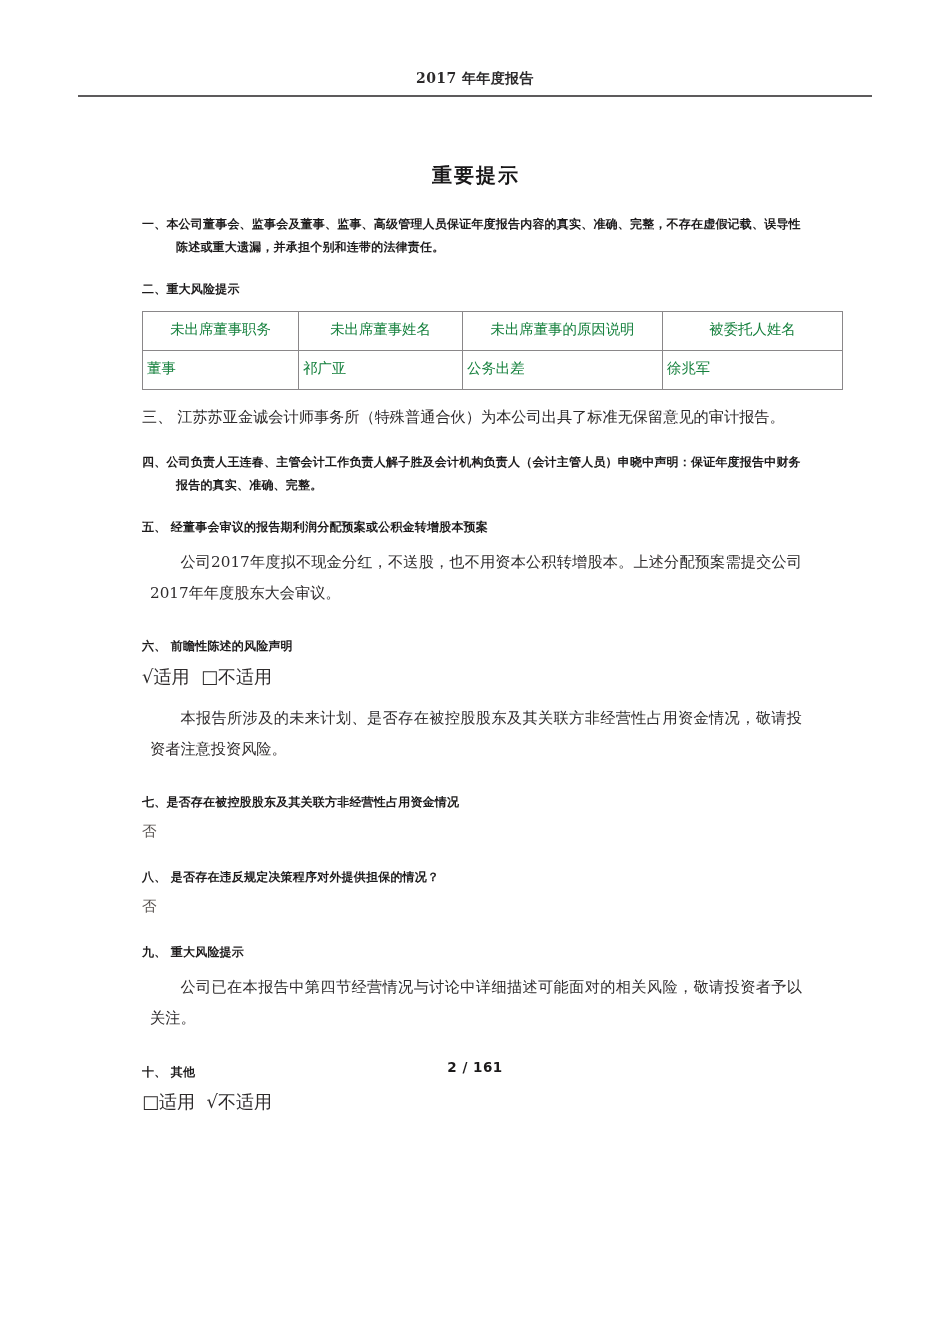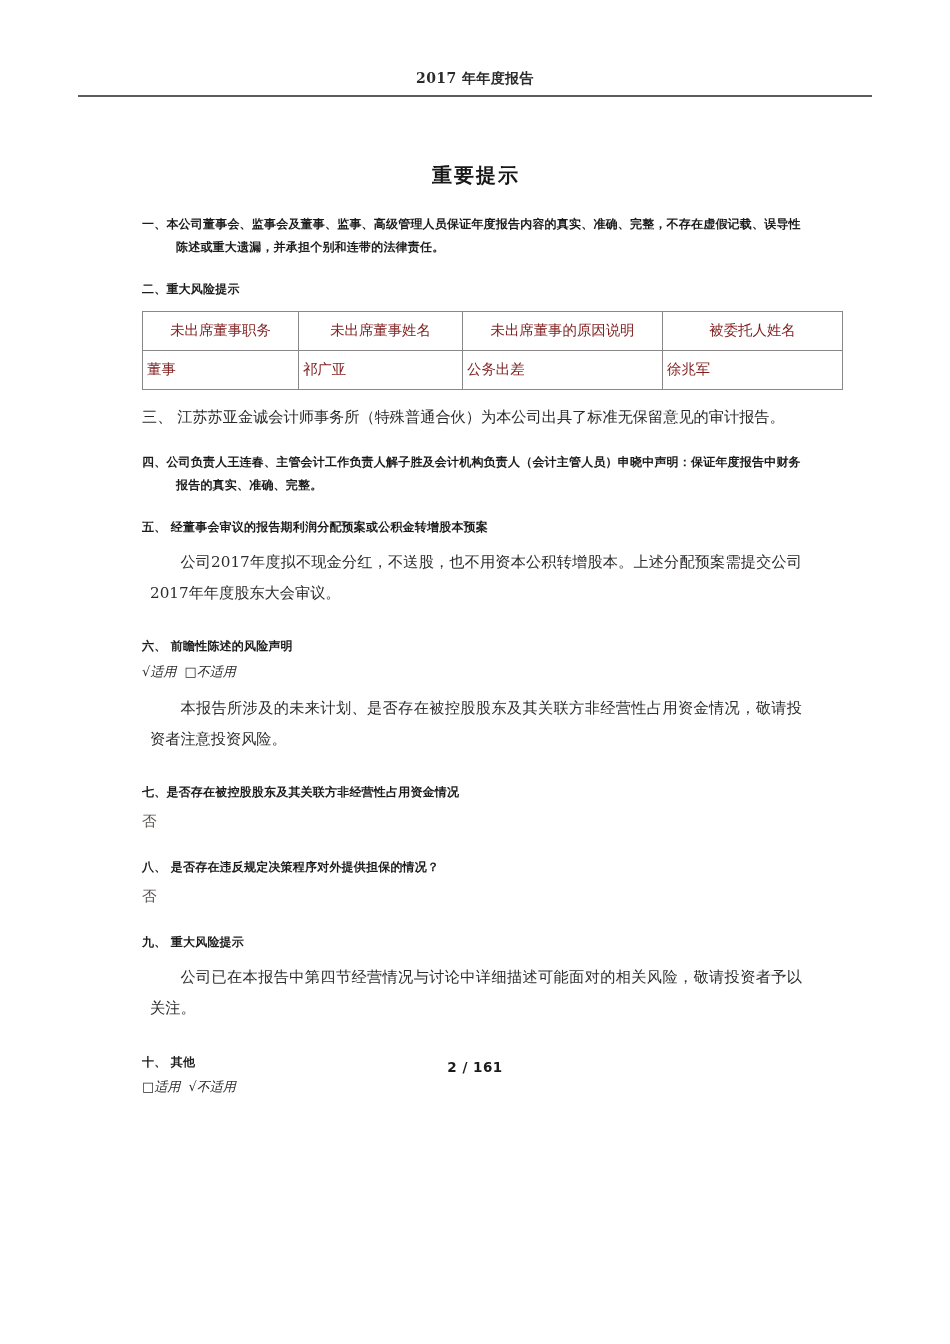--- a/index.html
+++ b/index.html
@@ -103,46 +103,45 @@
   }
   .answer {
     font-family: "DejaVu Serif", "Liberation Serif", serif;
     font-size: 14.6px;
     color: #56514f;
     line-height: 2.3;
     margin: 0;
   }
   .applic {
     font-family: "DejaVu Serif", "Liberation Serif", serif;
-    font-size: 13px;
+    font-size: 18px;
     color: #2e2b2c;
     line-height: 2.0;
     margin: 0;
     white-space: pre;
-    font-style: italic;
   }
 
   .gap-sm { height: 9px; }
   .gap-md { height: 18px; }
   .gap-lg { height: 26px; }
 
   
   table.absent-directors {
     border-collapse: collapse;
     width: 700px;
     margin: 10px 0 4px 0;
     table-layout: fixed;
   }
   table.absent-directors th,
   table.absent-directors td {
     border: 1px solid #8a8789;
-    font-family: Liberation Sans, sans-serif;
+    font-family: Liberation Mono, monospace;
     font-size: 14.4px;
     font-weight: 400;
-    color: #7f1d1d;
+    color: #15803d;
     height: 26px;
     padding: 6px 4px;
     line-height: 1.5;
   }
   table.absent-directors th {
     text-align: center;
   }
   table.absent-directors td {
     text-align: left;
   }

